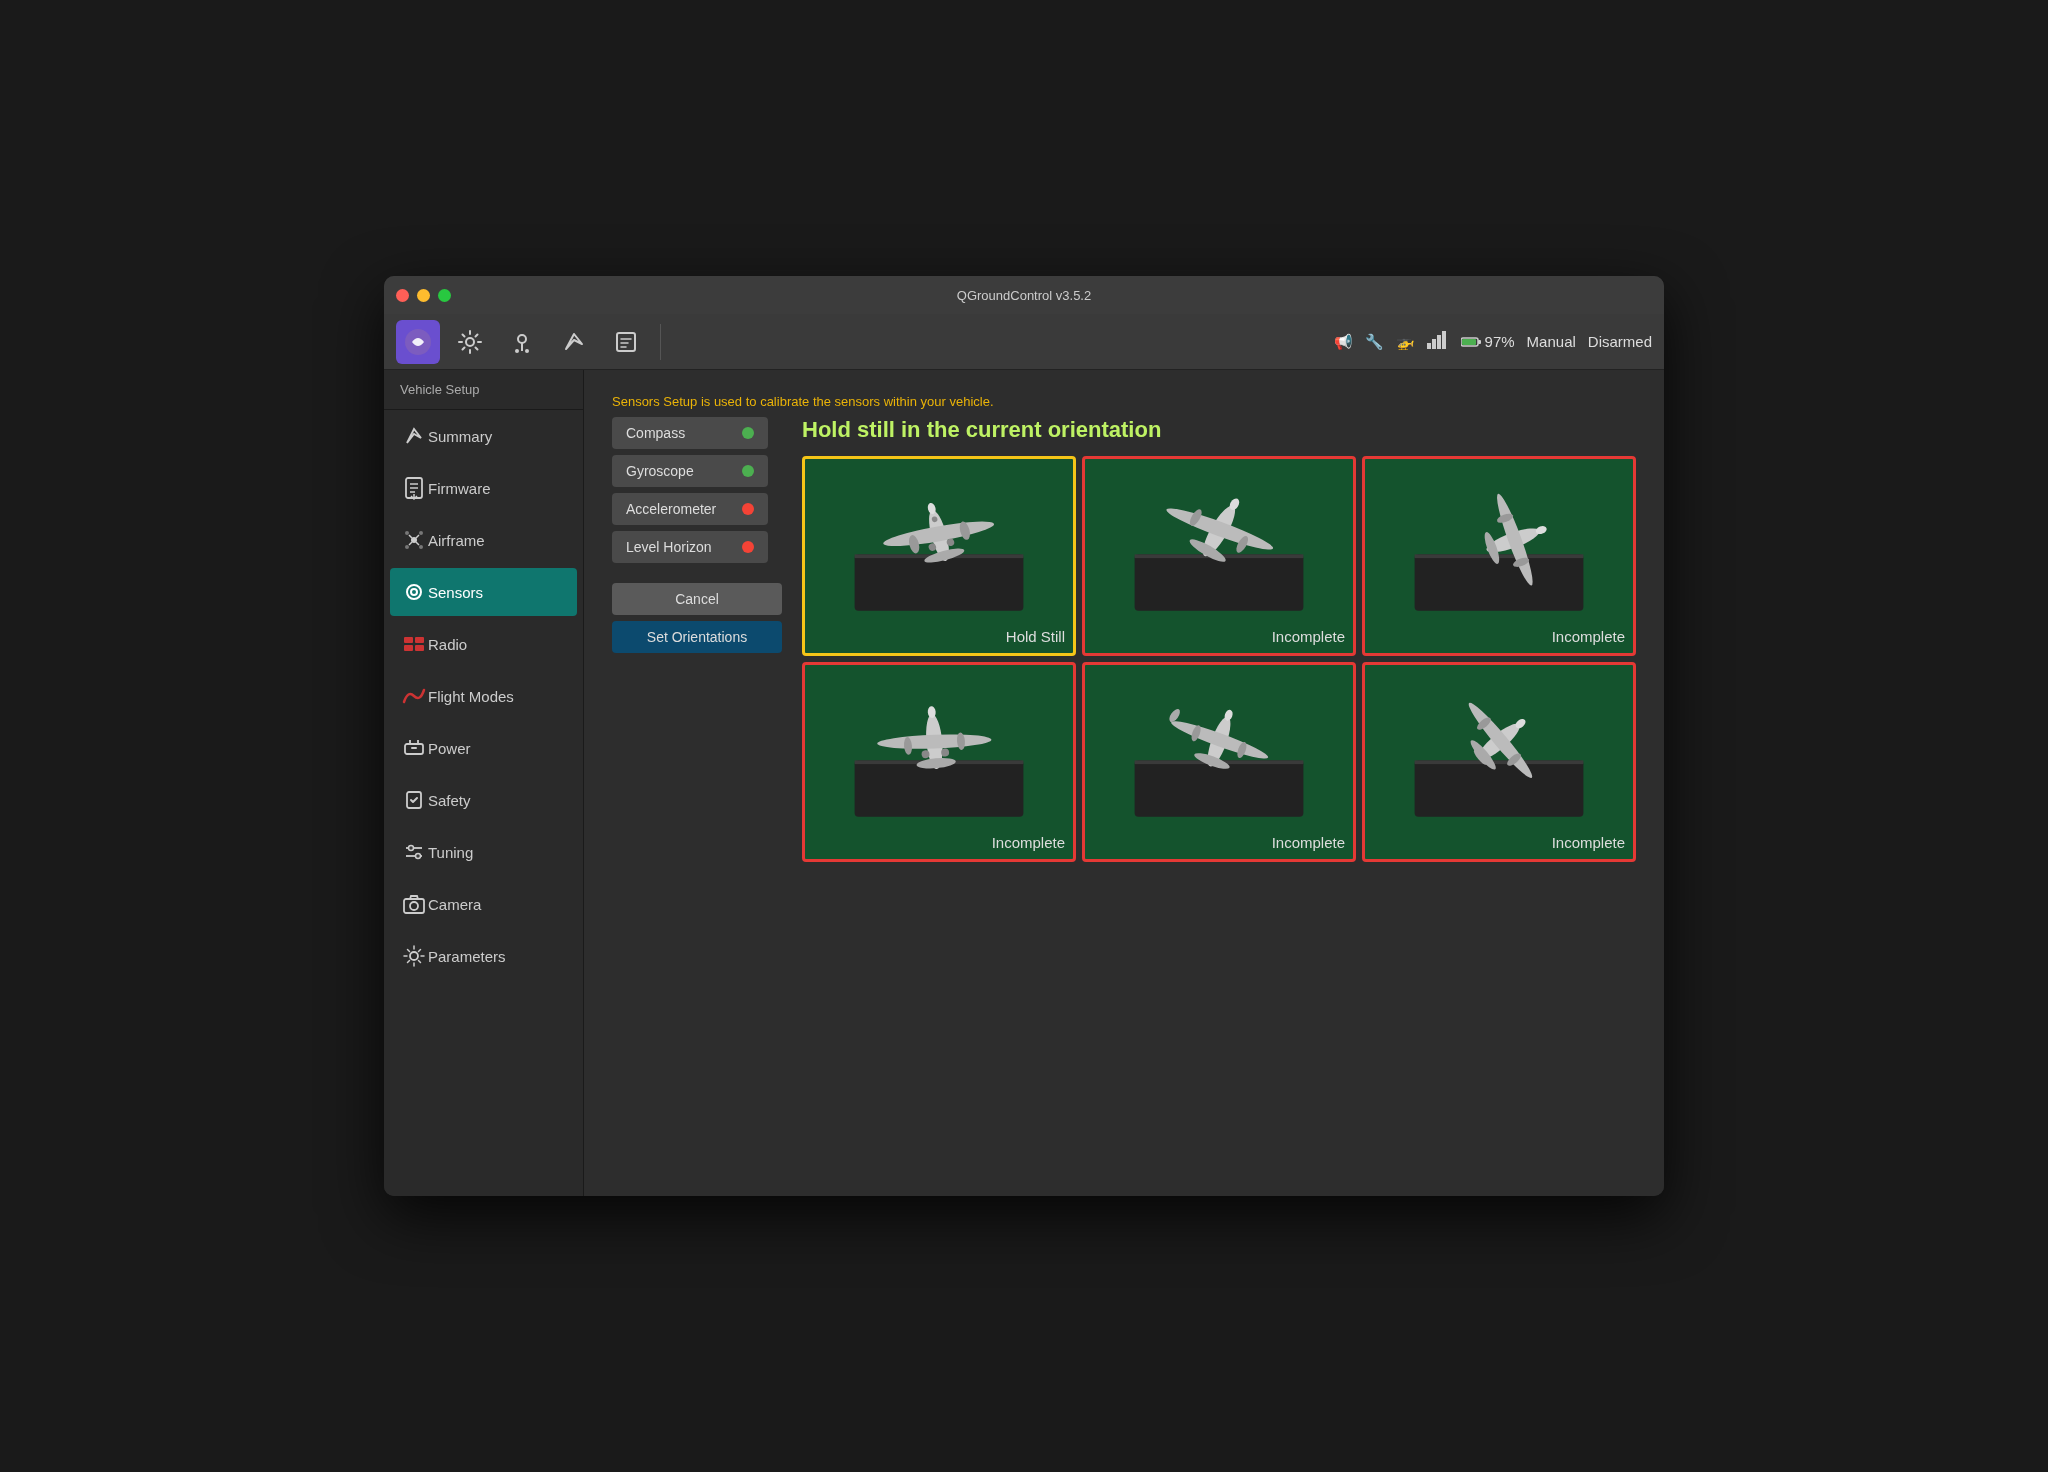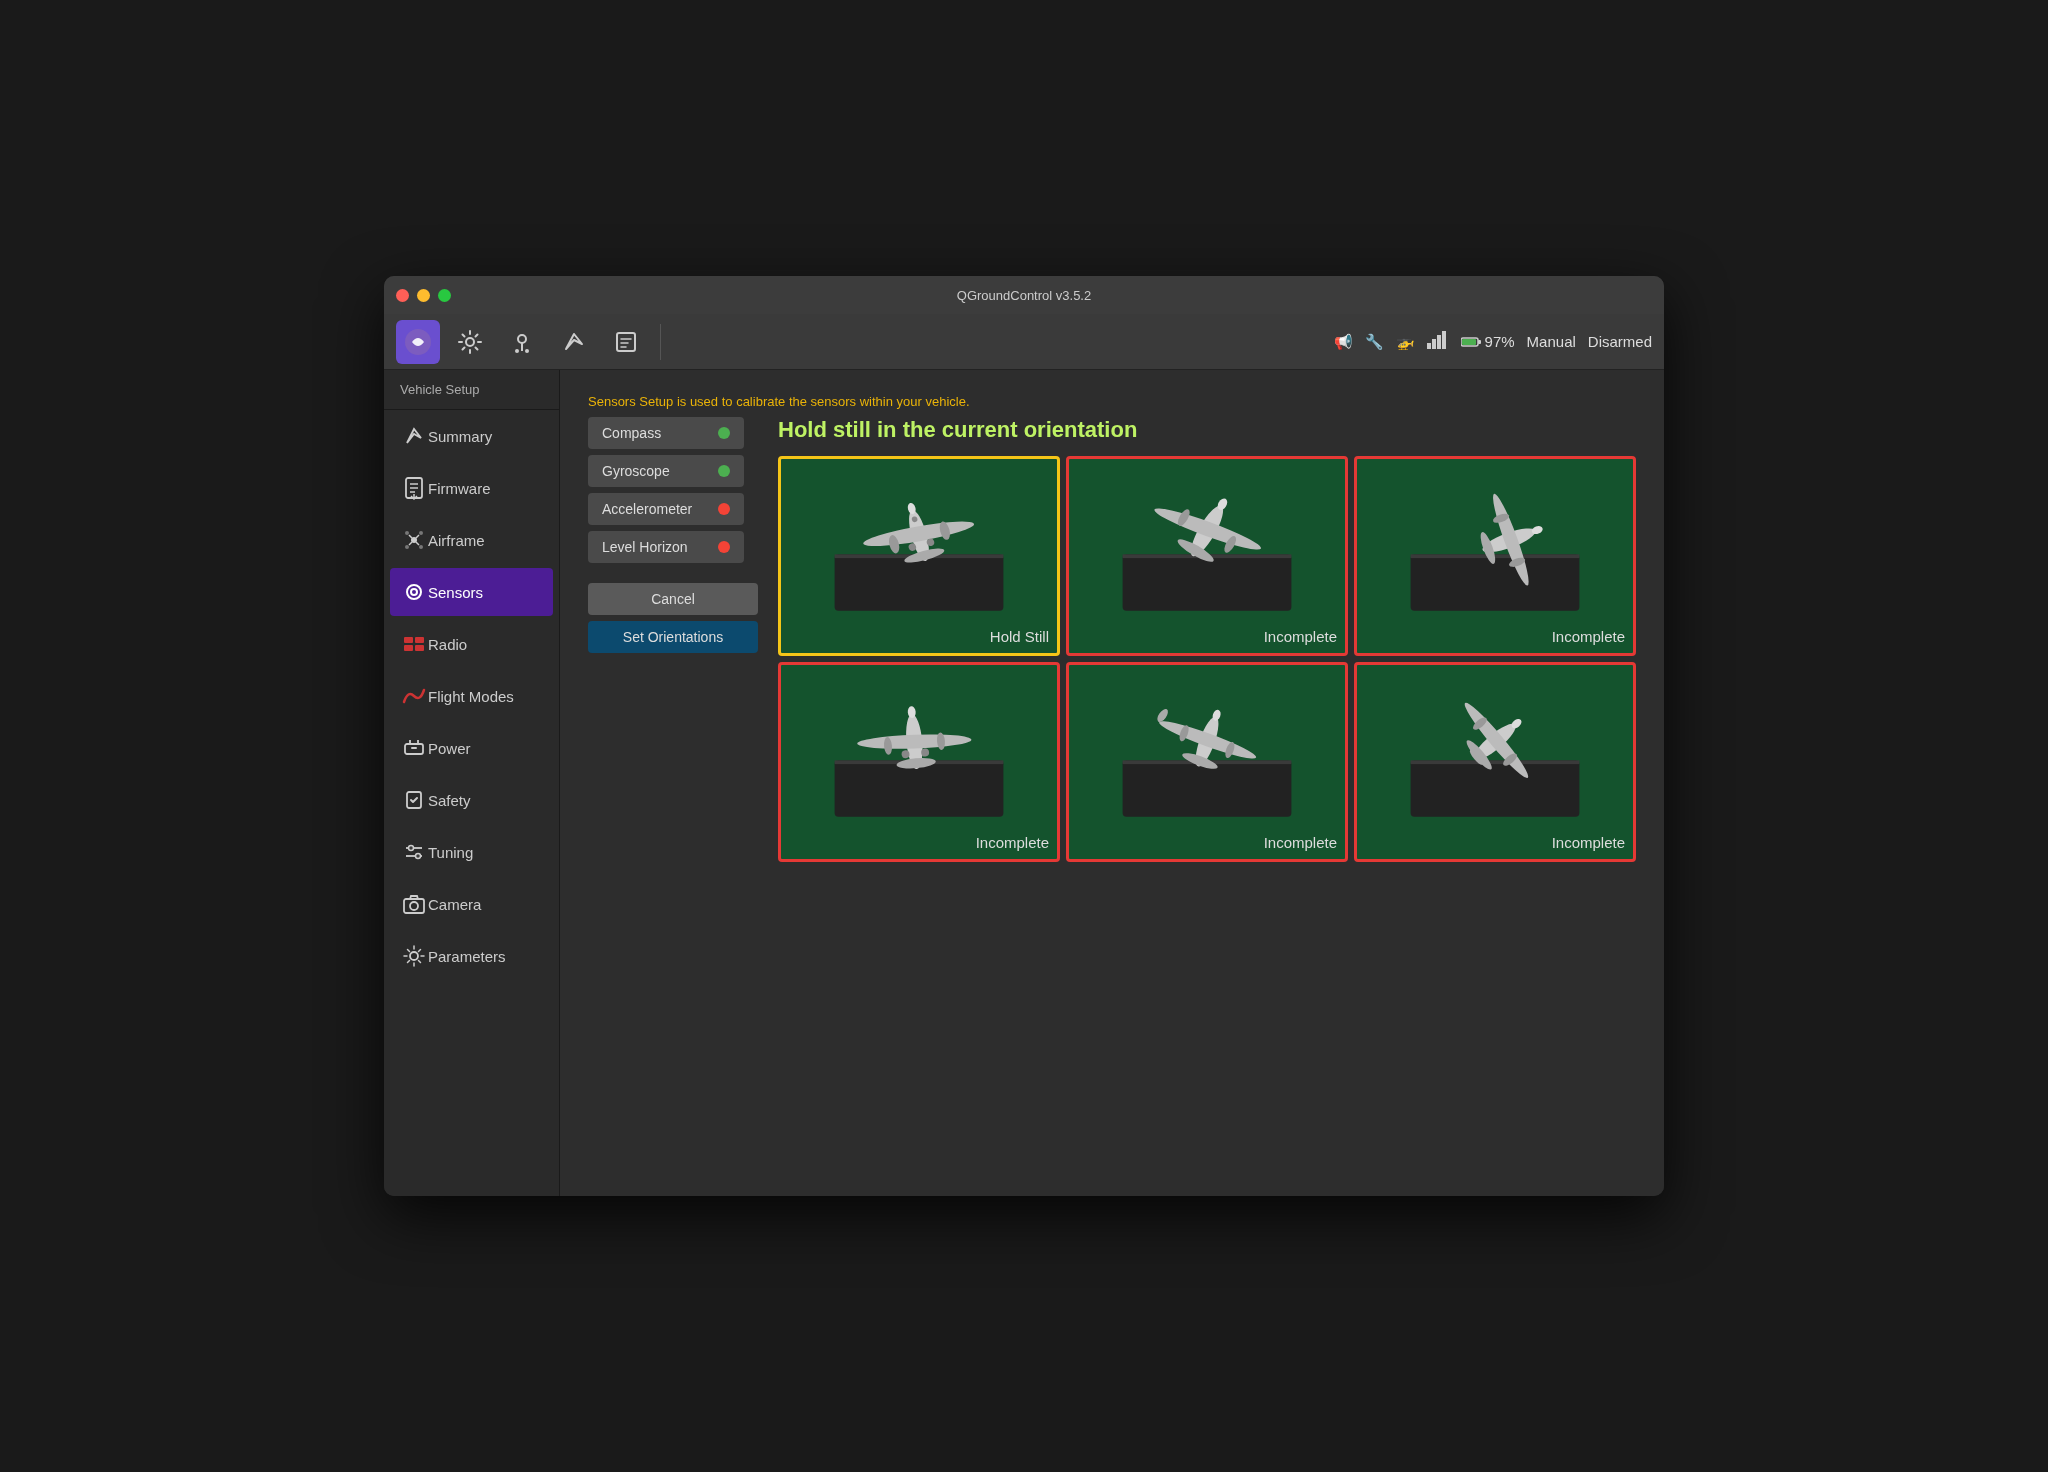--- a/index.html
+++ b/index.html
@@ -90,21 +90,21 @@
       display: flex;
       align-items: center;
       gap: 4px;
     }
     .main-content {
       display: flex;
       flex: 1;
       overflow: hidden;
     }
     .sidebar {
-      width: 176px;
+      width: 200px;
       background: #2a2a2a;
       border-right: 1px solid #1a1a1a;
       display: flex;
       flex-direction: column;
       flex-shrink: 0;
     }
     .sidebar-header {
       padding: 12px 16px;
       color: #aaa;
       font-size: 13px;
@@ -113,21 +113,21 @@
     .sidebar-item {
       display: flex;
       align-items: center;
       gap: 0;
       padding: 12px 16px;
       cursor: pointer;
       color: #ccc;
       font-size: 15px;
     }
     .sidebar-item.active {
-      background: #4c1d95;
+      background: #0f766e;
       color: #fff;
       border-radius: 4px;
       margin: 2px 6px;
       padding: 10px 10px;
     }
     .sidebar-item-icon {
       width: 28px;
       height: 28px;
       display: flex;
       align-items: center;

